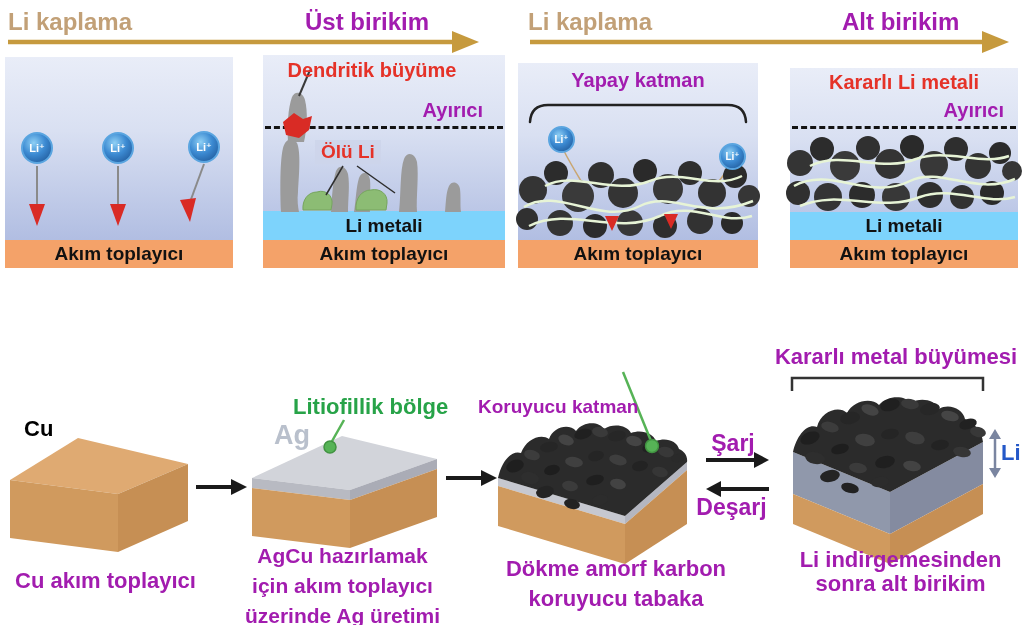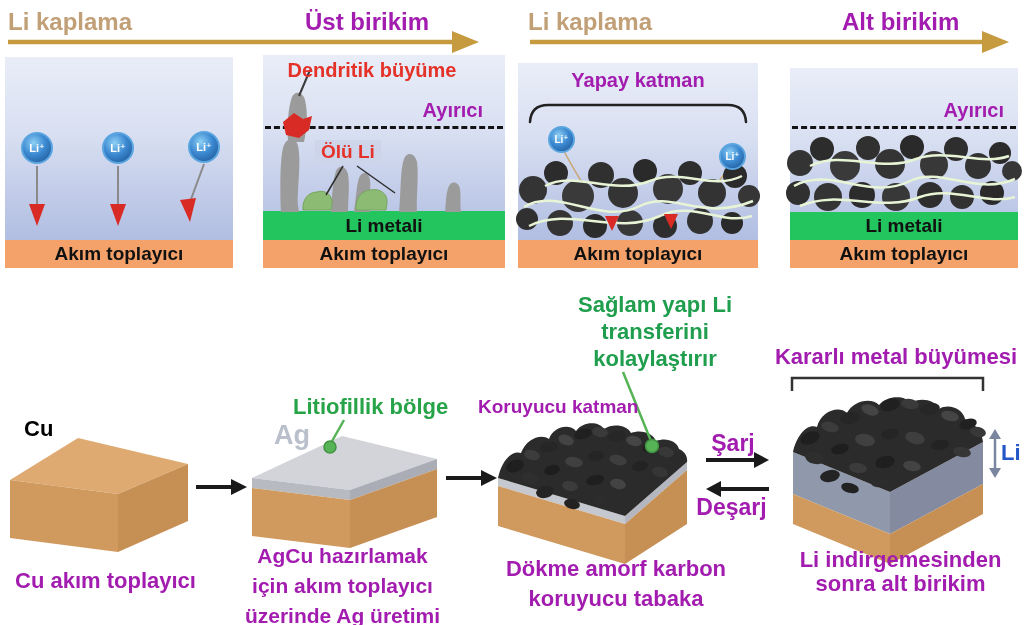--- a/index.html
+++ b/index.html
@@ -11,21 +11,21 @@
   .ml{white-space:pre-line;}
   .tan{color:#c2a077;}
   .red{color:#e53228;}
   .green{color:#1f9e4e;}
   .silvertxt{color:#b9c0cc;}
   .bluetxt{color:#2458c8;}
   .panel{position:absolute;background:linear-gradient(180deg,#e9edf8 0%,#d9e0f2 35%,#b6c2e4 80%,#a7b5de 100%);z-index:1;}
   .strip{position:absolute;z-index:1;display:flex;align-items:center;justify-content:center;
          font-weight:bold;color:#111;font-size:19px;}
   .orange{background:#f4a269;}
-  .graystrip{background:#22c55e;}
+  .graystrip{background:#7dd3fc;}
   .dash{position:absolute;border-top:3px dashed #131313;z-index:2;}
   .ion{position:absolute;z-index:3;border-radius:50%;
        background:radial-gradient(circle at 38% 32%,#8fd0f5 0%,#3c8ad2 45%,#1a4f8e 100%);
        border:2px solid #5aa5e0;box-sizing:border-box;
        display:flex;align-items:center;justify-content:center;
        color:#fff;font-weight:bold;}
   .deadli{position:absolute;z-index:3;background:rgba(205,213,234,0.92);padding:1px 6px;
           font-weight:bold;color:#e53228;font-size:19px;}
   svg.gfx{position:absolute;left:0;top:0;z-index:2;pointer-events:none;}
   .txt3{z-index:3;}
@@ -64,42 +64,40 @@
       <span>Akım toplayıcı</span>
     </div>
 
   <div class="t red center txt3" style="left:263px;top:59px;width:218px;font-size:20px;">Dendritik büyüme</div>
   <div class="t right txt3" style="left:263px;top:99px;width:242px;font-size:20px;padding-right:0;box-sizing:border-box;padding-right:22px;">Ayırıcı</div>
   <div class="dash" style="left:265px;top:126px;width:238px;"></div>
   <div class="deadli" style="left:315px;top:140px;">Ölü Li</div>
 
   <div class="t center txt3" style="left:518px;top:69px;width:240px;font-size:20px;">Yapay katman</div>
 
+  <div class="t red center txt3" style="left:790px;top:71px;width:228px;font-size:20px;">Kararlı Li metali</div>
   <div class="t right txt3" style="left:790px;top:99px;width:228px;font-size:20px;box-sizing:border-box;padding-right:14px;">Ayırıcı</div>
   <div class="dash" style="left:792px;top:126px;width:224px;"></div>
 
   <div class="ion" style="left:21px;top:132px;width:32px;height:32px;font-size:11px;">
       <span>Li⁺</span>
     </div>
   <div class="ion" style="left:102px;top:132px;width:32px;height:32px;font-size:11px;">
       <span>Li⁺</span>
     </div>
   <div class="ion" style="left:188px;top:131px;width:32px;height:32px;font-size:11px;">
       <span>Li⁺</span>
     </div>
   <div class="ion" style="left:548px;top:126px;width:27px;height:27px;font-size:10px;">
       <span>Li⁺</span>
     </div>
   <div class="ion" style="left:719px;top:143px;width:27px;height:27px;font-size:10px;">
       <span>Li⁺</span>
     </div>
 
-  <div class="t green center ml txt3" style="left:535px;top:291px;width:240px;font-size:22px;line-height:27px;">Sağlam yapı Li
-transferini
-kolaylaştırır</div>
   <div class="t center txt3" style="left:770px;top:344px;width:252px;font-size:22px;">Kararlı metal büyümesi</div>
   <div class="t green txt3" style="left:293px;top:394px;font-size:22px;color:#27a348;">Litiofillik bölge</div>
   <div class="t txt3" style="left:478px;top:396px;font-size:19px;">Koruyucu katman</div>
   <div class="t tan txt3" style="left:24px;top:416px;font-size:22px;color:#000000;">Cu</div>
   <div class="t silvertxt txt3" style="left:274px;top:420px;font-size:27px;">Ag</div>
   <div class="t center txt3" style="left:693px;top:430px;width:80px;font-size:23px;">Şarj</div>
   <div class="t center txt3" style="left:684px;top:494px;width:95px;font-size:23px;">Deşarj</div>
   <div class="t bluetxt txt3" style="left:1001px;top:440px;font-size:22px;">Li</div>
 
   <div class="t center txt3" style="left:3px;top:568px;width:205px;font-size:22px;">Cu akım toplayıcı</div>

